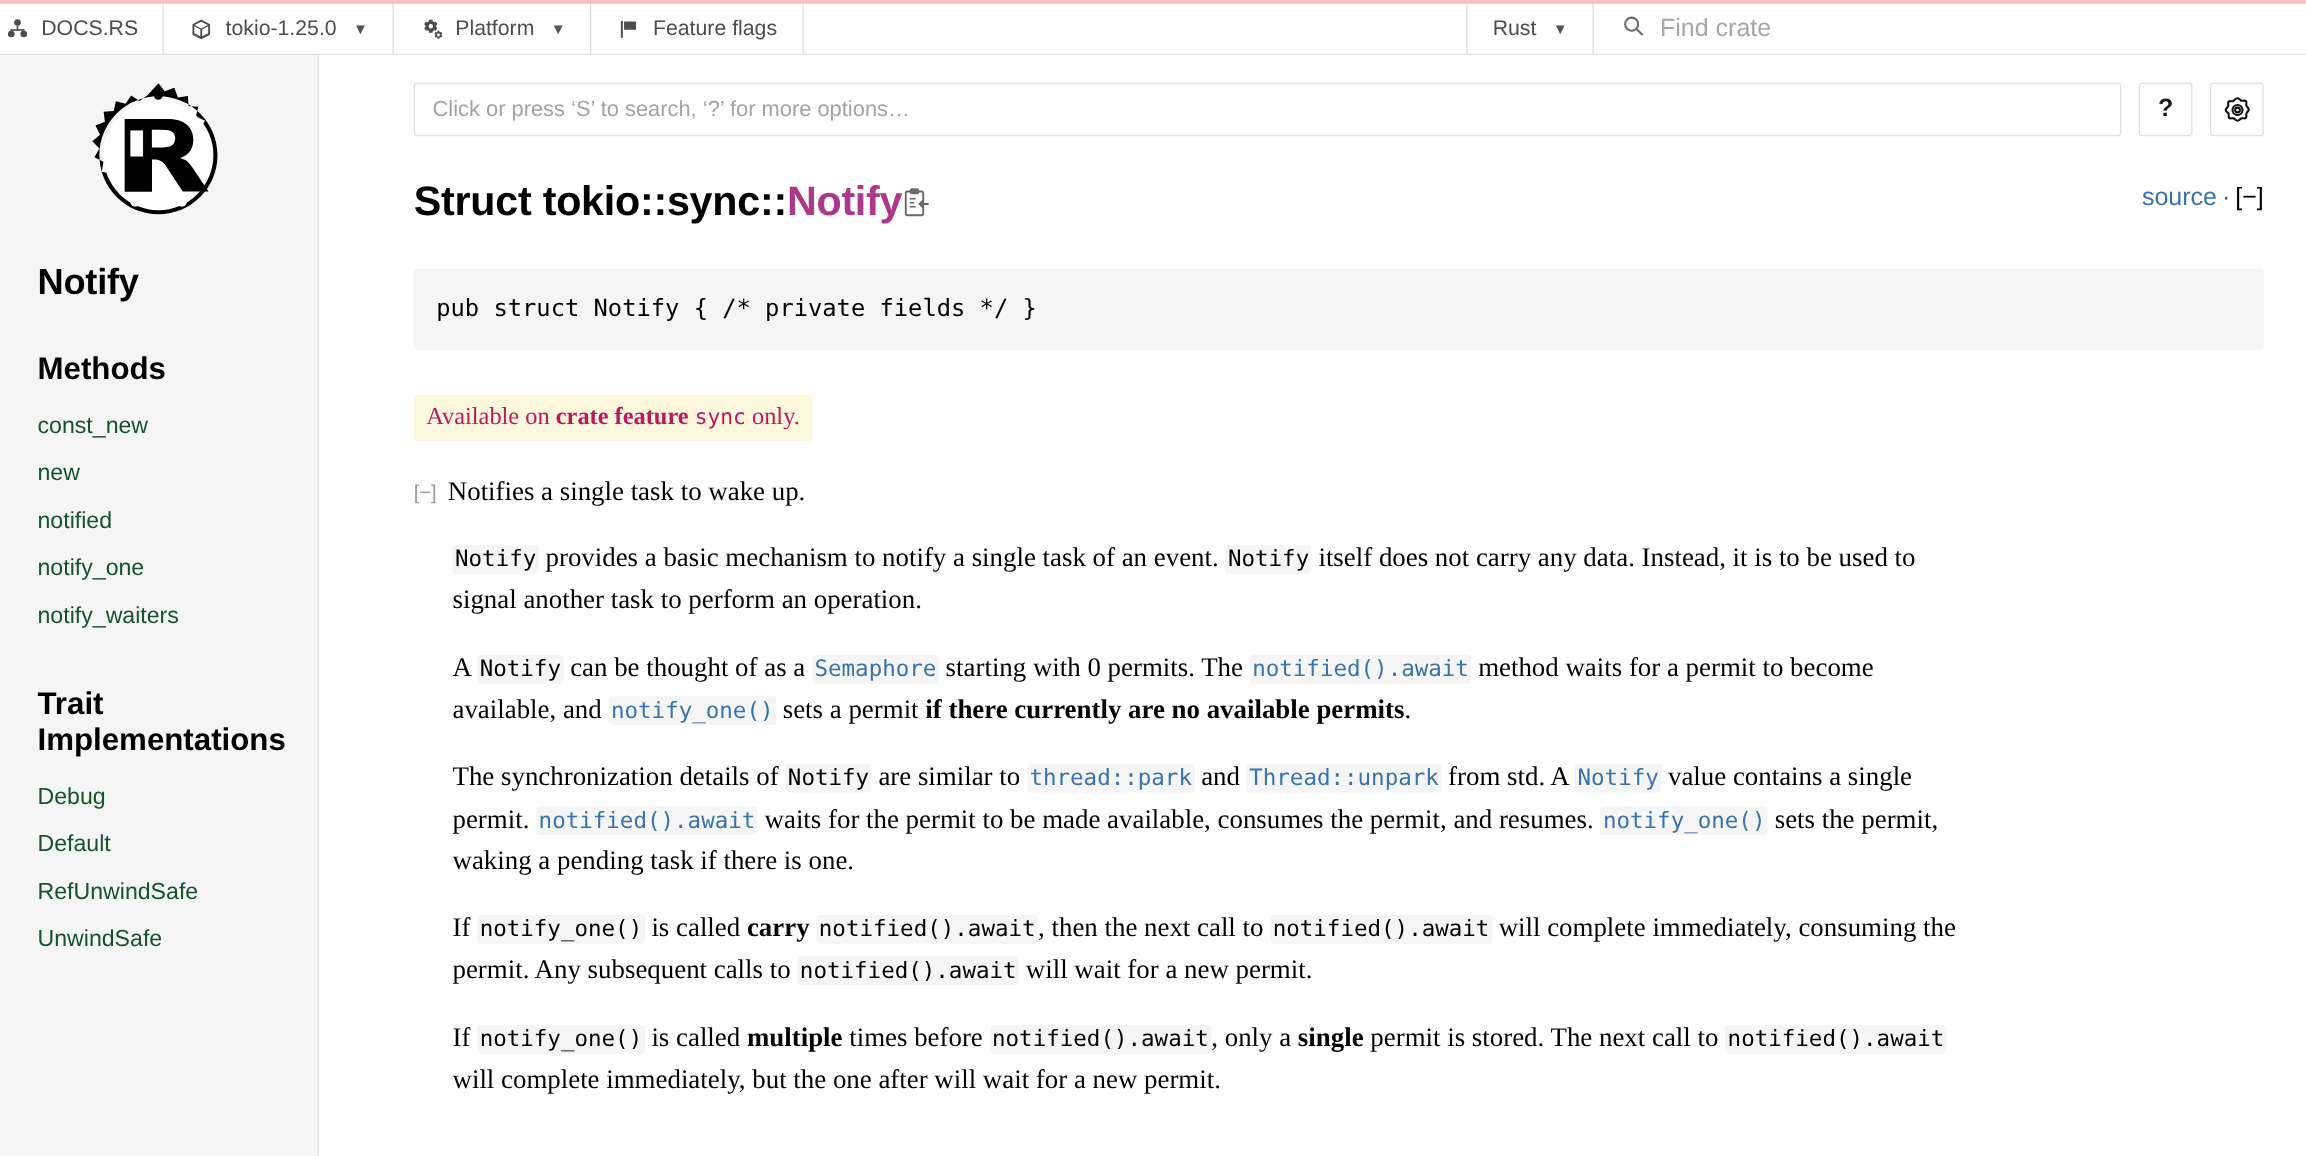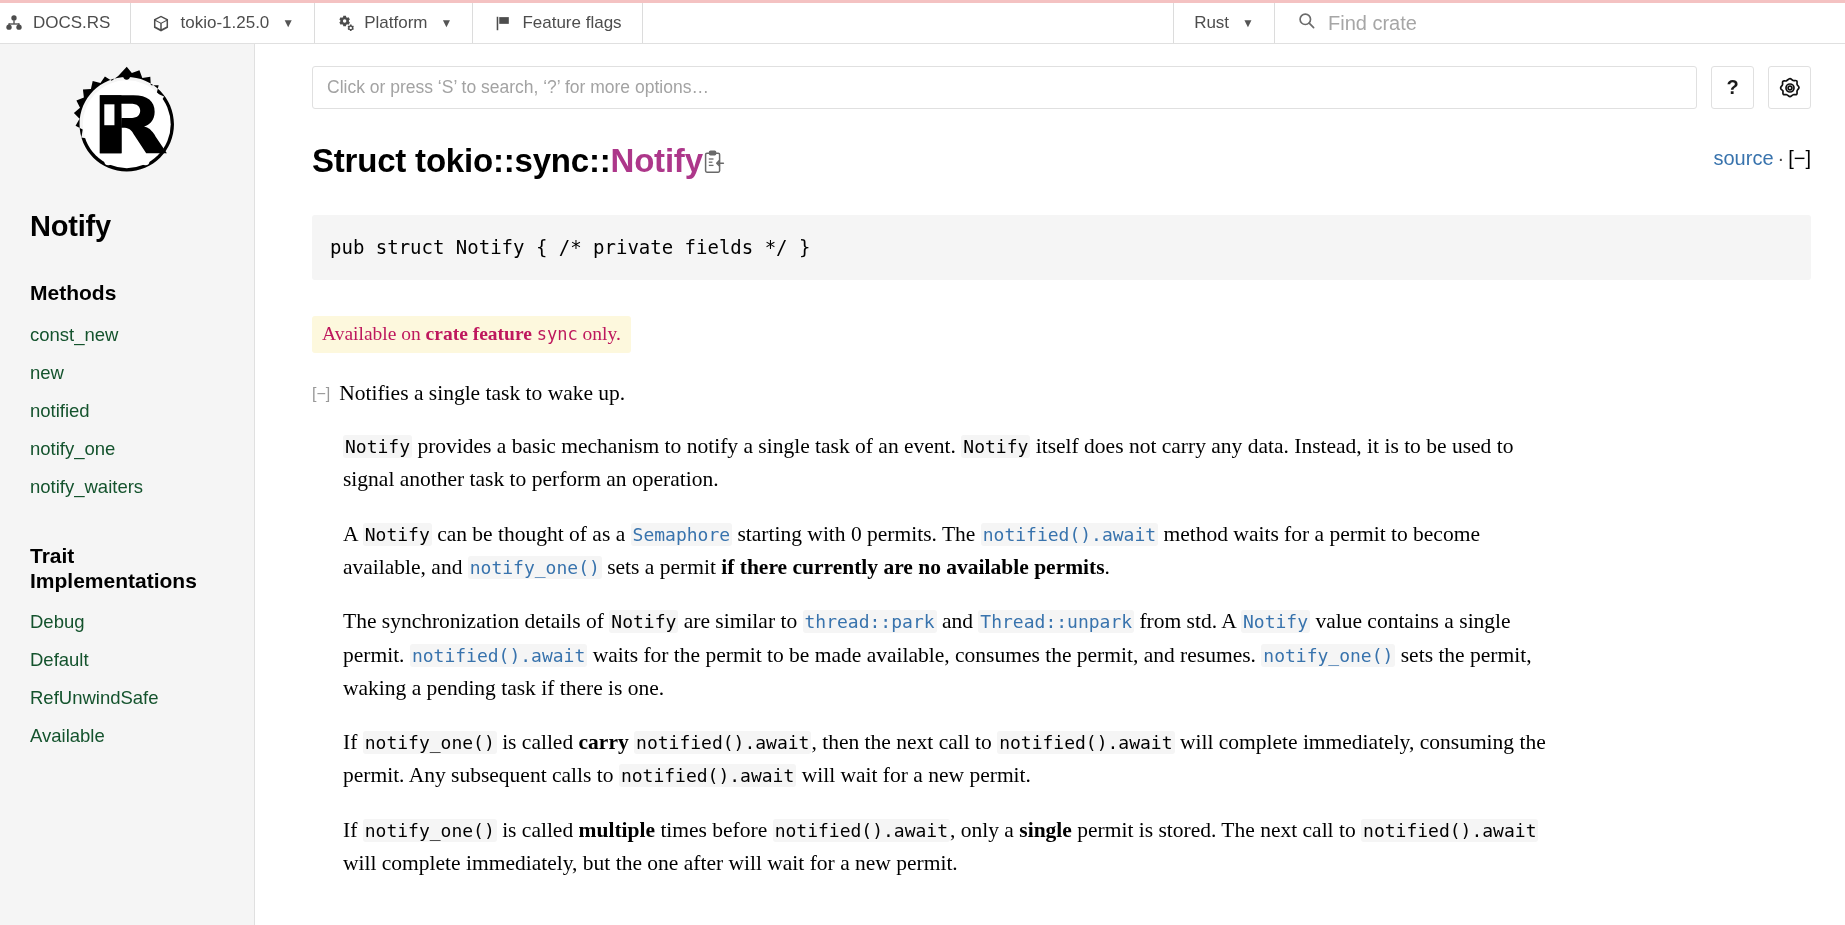--- a/index.html
+++ b/index.html
@@ -83,21 +83,21 @@
   .logo-wrap svg { display: block; }
   .sidebar h2.crate-title {
     margin: 0 0 0 30px;
     font-size: 29px;
     font-weight: bold;
     color: #000;
     letter-spacing: -0.2px;
   }
   .sidebar h3.block-title {
     margin: 38px 0 10px 30px;
-    font-size: 21px;
+    font-size: 25px;
     font-weight: bold;
     color: #000;
     line-height: 1.18;
     max-width: 205px;
   }
   .sidebar ul.block {
     list-style: none;
     margin: 0; padding: 0;
   }
   .sidebar ul.block li { margin: 0; }
@@ -110,20 +110,21 @@
     cursor: pointer;
   }
 
   
   .main {
     position: absolute;
     top: 44px; left: 256px;
     width: 1589px; height: 881px;
     background: #fff;
     overflow: hidden;
+    padding-left: 19px;
   }
 
   .search-row {
     display: flex;
     align-items: center;
     gap: 14px;
     padding: 22px 34px 0 56px;
   }
   .search-input {
     flex: 1 1 auto;
@@ -392,21 +393,21 @@
     <li>
         <a>Debug</a>
       </li>
     <li>
         <a>Default</a>
       </li>
     <li>
         <a>RefUnwindSafe</a>
       </li>
     <li>
-        <a>Available</a>
+        <a>UnwindSafe</a>
       </li>
   </ul>
 </nav>
 
 <main class="main">
 
   <div class="search-row">
     <input class="search-input" type="text" placeholder="Click or press ‘S’ to search, ‘?’ for more options…" style="">
     <button class="sq-btn">
       <span>?</span>

